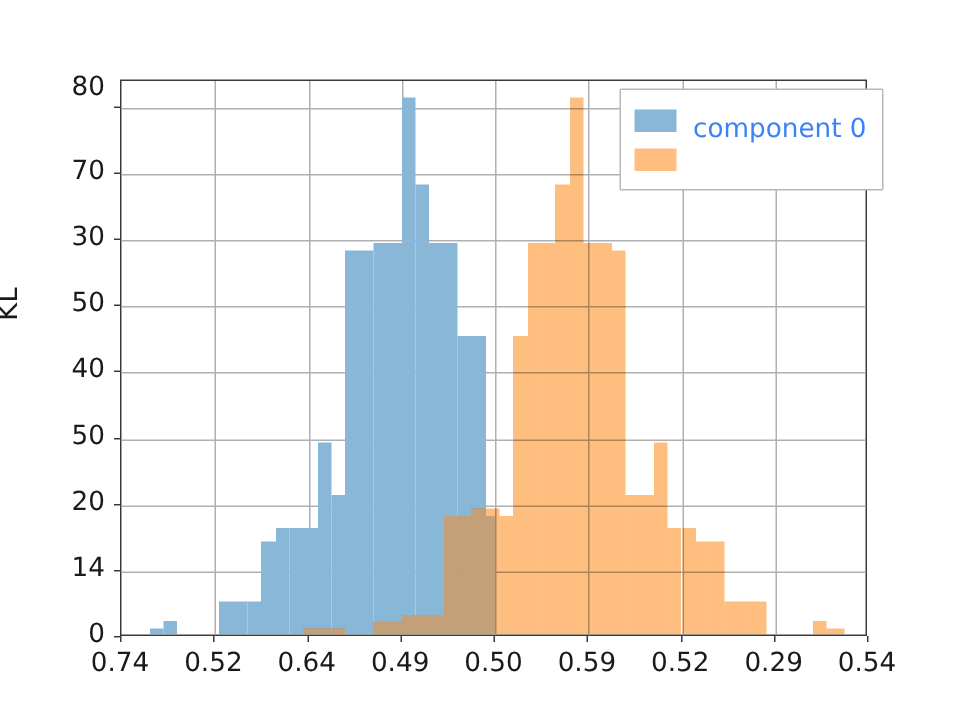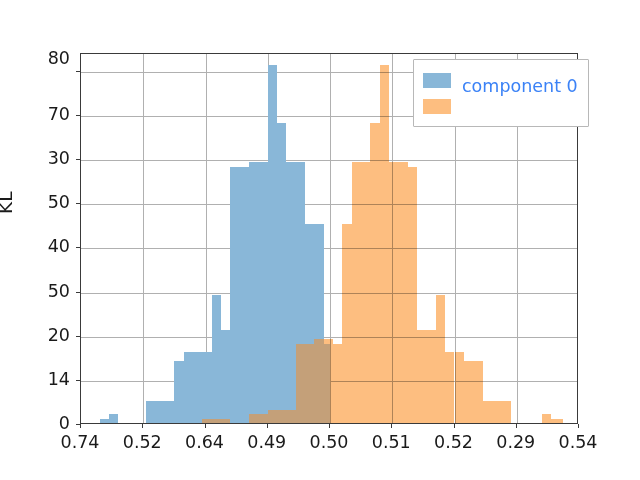--- a/index.html
+++ b/index.html
@@ -234,21 +234,21 @@
       <div class="xtick-label" style="left: 80px; top: 434px;">0.74</div>
       <div class="xtick-mark" style="left: 142.25px; top: 424px;"></div>
       <div class="xtick-label" style="left: 142.25px; top: 434px;">0.52</div>
       <div class="xtick-mark" style="left: 204.5px; top: 424px;"></div>
       <div class="xtick-label" style="left: 204.5px; top: 434px;">0.64</div>
       <div class="xtick-mark" style="left: 266.75px; top: 424px;"></div>
       <div class="xtick-label" style="left: 266.75px; top: 434px;">0.49</div>
       <div class="xtick-mark" style="left: 329px; top: 424px;"></div>
       <div class="xtick-label" style="left: 329px; top: 434px;">0.50</div>
       <div class="xtick-mark" style="left: 391.25px; top: 424px;"></div>
-      <div class="xtick-label" style="left: 391.25px; top: 434px;">0.51</div>
+      <div class="xtick-label" style="left: 391.25px; top: 434px;">0.59</div>
       <div class="xtick-mark" style="left: 453.5px; top: 424px;"></div>
       <div class="xtick-label" style="left: 453.5px; top: 434px;">0.52</div>
       <div class="xtick-mark" style="left: 515.75px; top: 424px;"></div>
       <div class="xtick-label" style="left: 515.75px; top: 434px;">0.29</div>
       <div class="xtick-mark" style="left: 578px; top: 424px;"></div>
       <div class="xtick-label" style="left: 578px; top: 434px;">0.54</div>
       <div class="ytick-mark" style="left: 76px; top: 424px;"></div>
       <div class="ytick-label" style="left: 18px; width: 52px; top: 424px;">0</div>
       <div class="ytick-mark" style="left: 76px; top: 379.833px;"></div>
       <div class="ytick-label" style="left: 18px; width: 52px; top: 379.833px;">14</div>

